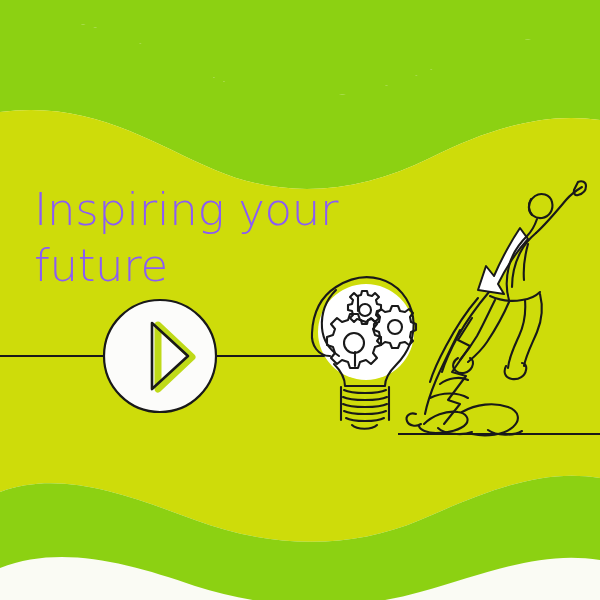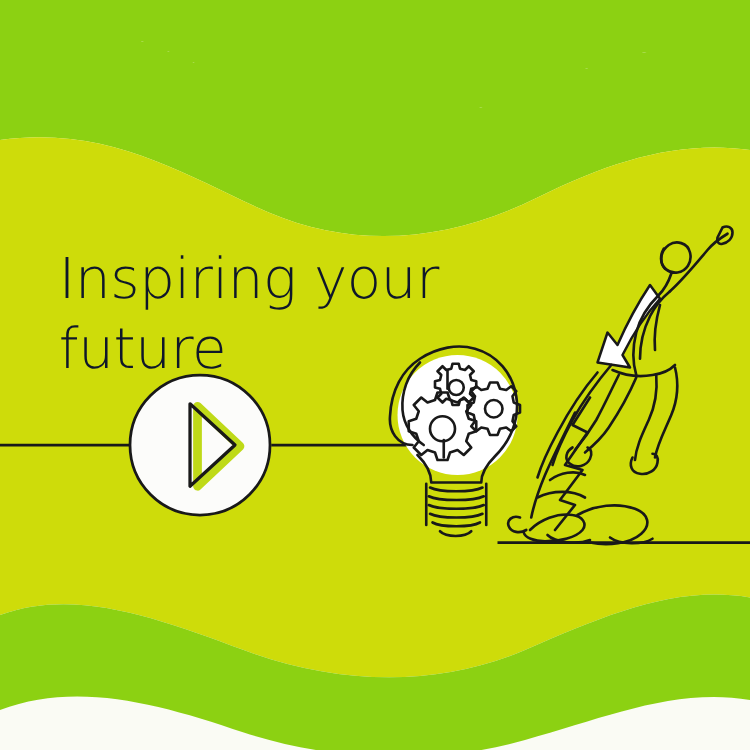--- a/index.html
+++ b/index.html
@@ -24,27 +24,27 @@
     top: 0;
     width: 600px;
     height: 600px;
     display: block;
   }
   #headline {
     position: absolute;
     left: 34px;
     top: 182px;
     width: 340px;
-    margin: 13px;
+    margin: 0;
     font-family: "DejaVu Sans", sans-serif;
     font-weight: 300;
     font-size: 45px;
     line-height: 1.25;
     letter-spacing: -0.3px;
-    color: #0f172a;
+    color: #8b5cf6;
     white-space: pre-line;
     -webkit-font-smoothing: antialiased;
   }
 </style>
 </head>
 <body>
 
 <div id="banner">
 
   <svg class="layer" viewBox="0 0 600 600" aria-hidden="true">

